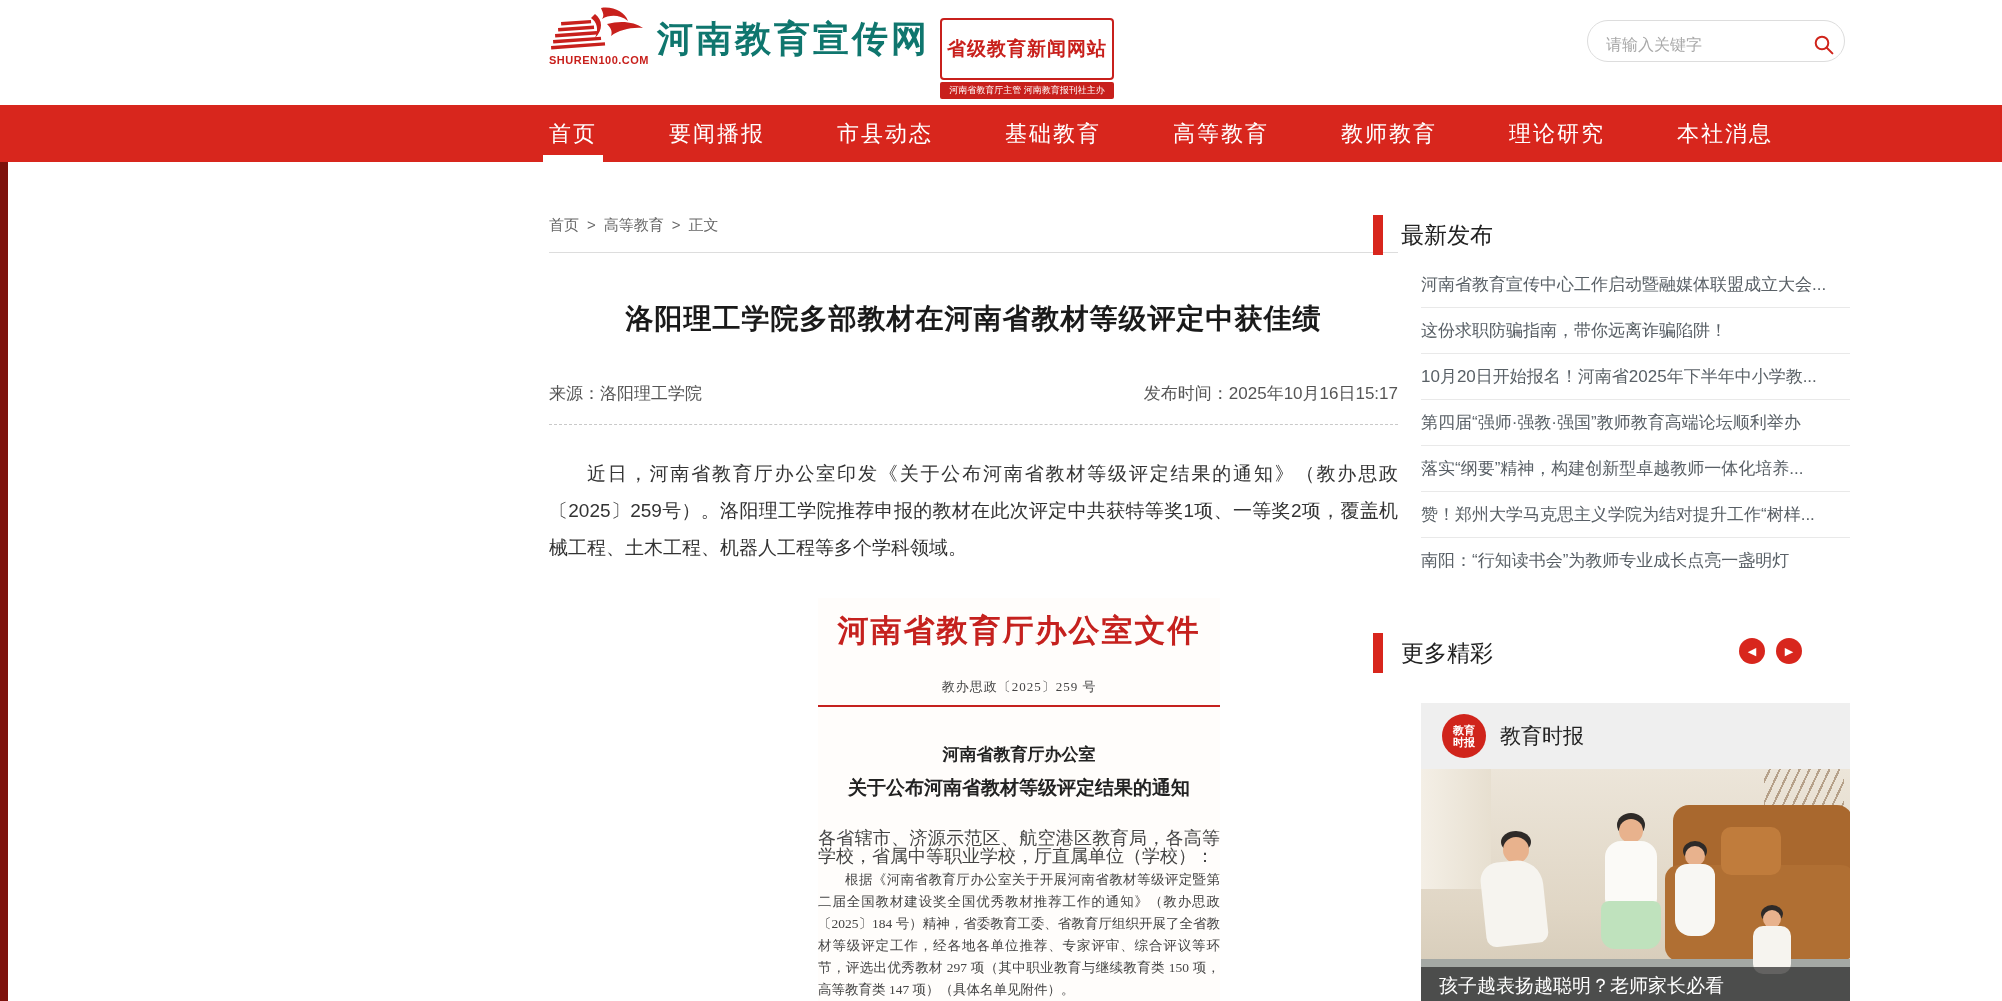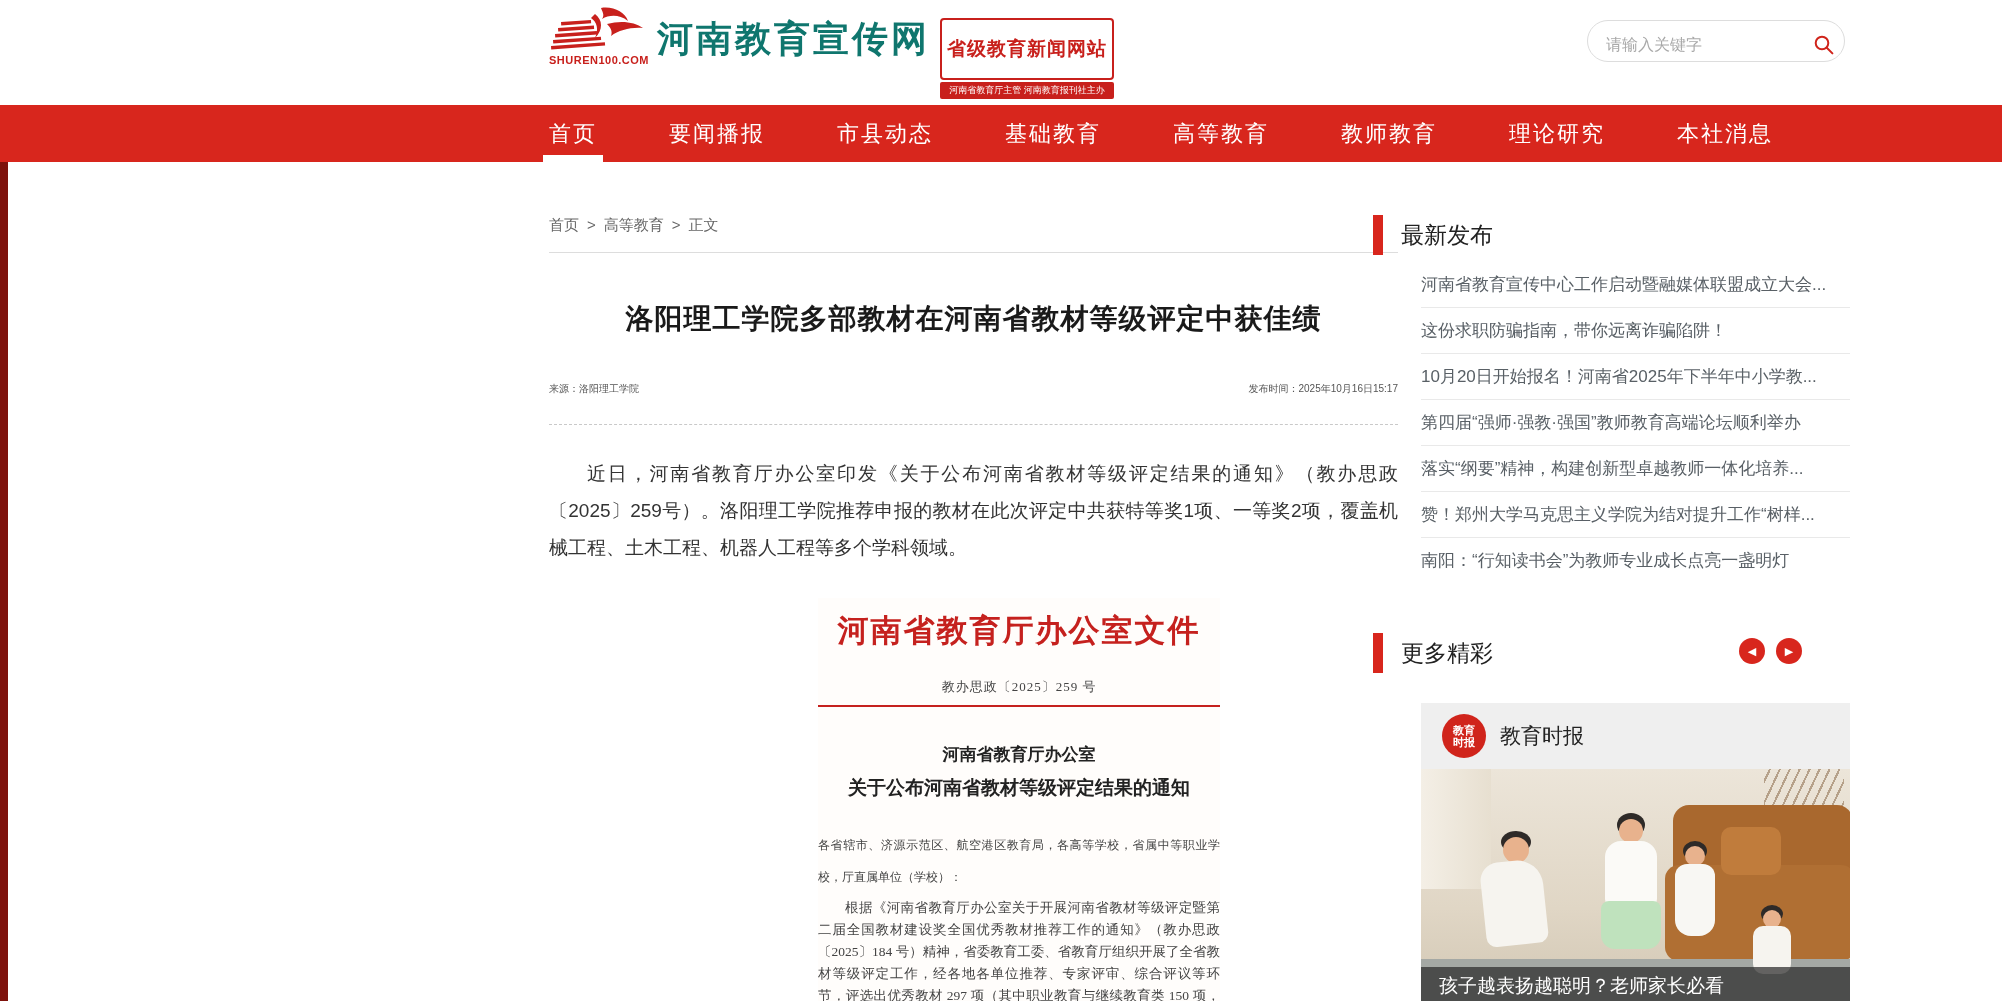--- a/index.html
+++ b/index.html
@@ -27,32 +27,32 @@
   .nav { position:absolute; left:0; top:105px; width:2002px; height:57px; background:#d8261d; }
   .nav-inner { margin-left:549px; display:flex; }
   .nav-item { position:relative; color:#fff; font-size:22px; line-height:57px; letter-spacing:2px; margin-right:72px; cursor:pointer; white-space:nowrap; }
   .nav-item.active::after { content:""; position:absolute; left:-6px; right:-6px; bottom:0; height:7px; background:#fff; }
 
   
   .breadcrumb { position:absolute; left:549px; top:216px; font-size:15px; color:#666; display:flex; gap:8px; }
   .crumb-link { cursor:pointer; }
   .divider { position:absolute; left:549px; top:252px; width:849px; border-top:1px solid #ddd; }
   .article-title { position:absolute; left:549px; top:300px; width:849px; text-align:center; font-size:28px; font-weight:bold; color:#1a1a1a; letter-spacing:1px; }
-  .article-meta { position:absolute; left:549px; top:382px; width:849px; display:flex; justify-content:space-between; font-size:10px; color:#555; }
+  .article-meta { position:absolute; left:549px; top:382px; width:849px; display:flex; justify-content:space-between; font-size:17px; color:#555; }
   .dashed-divider { position:absolute; left:549px; top:424px; width:849px; border-top:1px dashed #c9c9c9; }
   .article-body { position:absolute; left:549px; top:455px; width:849px; font-size:19px; line-height:37px; color:#333; text-indent:2em; text-align:justify; }
 
   
   .doc { position:absolute; left:818px; top:598px; width:402px; background:#fffdfb; font-family:"Liberation Serif", serif; color:#3a3a3a; padding-top:12px; }
   .doc-header { text-align:center; color:#c5211e; font-weight:bold; font-size:31px; letter-spacing:2px; }
   .doc-number { text-align:center; font-size:13px; margin-top:26px; color:#444; letter-spacing:1px; }
   .doc-redline { margin-top:9px; border-top:2px solid #c5211e; width:100%; }
   .doc-title1 { text-align:center; font-weight:bold; font-size:17px; margin-top:36px; color:#222; }
   .doc-title2 { text-align:center; font-weight:bold; font-size:19px; margin-top:9px; color:#222; }
-  .doc-salutation { font-size:12px; line-height:32px; margin-top:28px; text-align:justify; color:#444; }
+  .doc-salutation { font-size:18px; line-height:18px; margin-top:28px; text-align:justify; color:#444; }
   .doc-body { font-size:13.5px; line-height:22px; text-indent:2em; text-align:justify; margin-top:4px; color:#444; }
 
   
   .sb-header { position:absolute; left:1349px; display:flex; align-items:center;margin-left:24px; }
   .sb-bar { width:10px; height:40px; background:#d8261d; margin-right:18px; }
   .sb-title { font-size:23px; color:#222; }
   .latest-header { top:215px; }
   .more-header { top:633px; width:429px; }
   .latest-list { position:absolute; left:1421px; top:262px; width:429px; list-style:none; }
   .latest-list li { height:46px; line-height:46px; font-size:17px; color:#596066; border-bottom:1px solid #e9e9e9; white-space:nowrap; overflow:hidden; cursor:pointer; }

